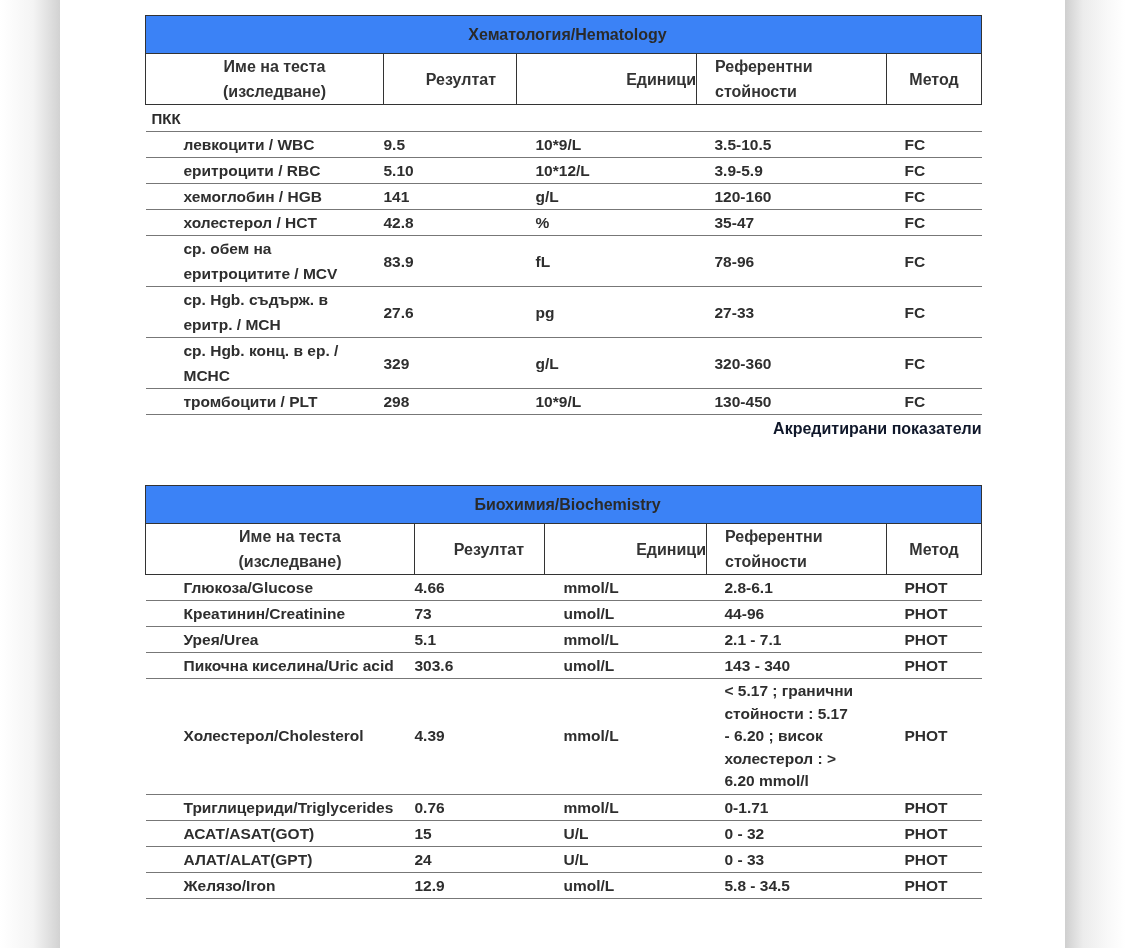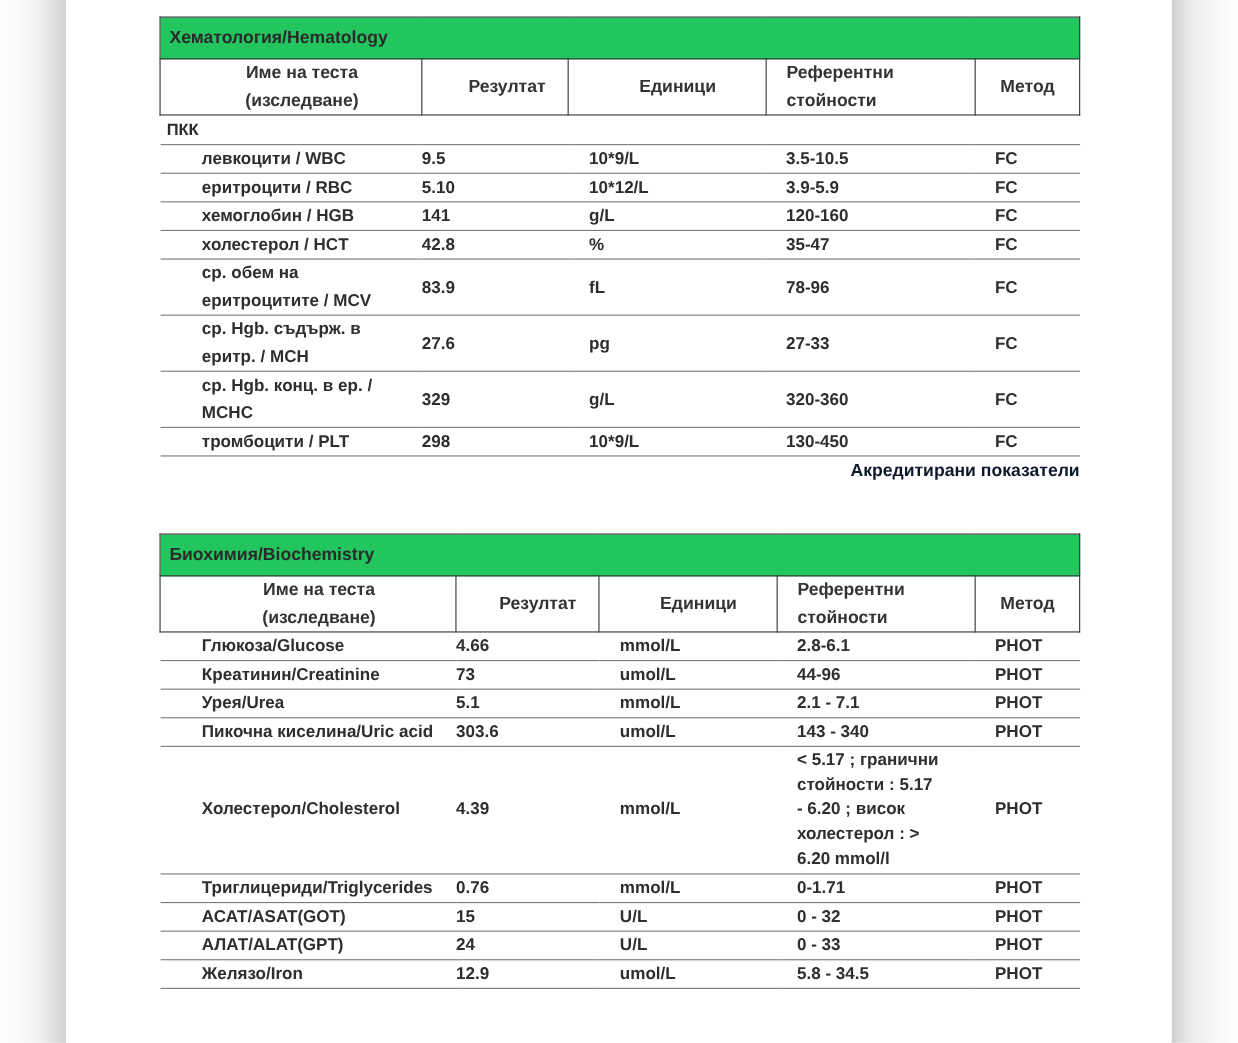--- a/index.html
+++ b/index.html
@@ -24,41 +24,41 @@
     table.lab {
       position: absolute;
       left: 85px; width: 836px;
       border-collapse: collapse;
       table-layout: fixed;
       font-weight: bold;
       font-size: 15.5px;
     }
     table.lab td, table.lab th { padding: 0; }
     .section-title {
-      background: #22c55e;
+      background: #3b82f6;
       border: 1.5px solid #333;
       height: 37px;
       padding-left: 8px !important;
-      text-align: left;
+      text-align: center;
       font-size: 16px;
       font-weight: bold;
       color: #2a2a2a;
     }
     .col-head th {
       border: 1.5px solid #333;
       height: 50px;
       font-weight: bold;
       font-size: 16px;
       color: #333;
       line-height: 25px;
       vertical-align: middle;
     }
     .col-head th.h-name { text-align: center; padding-left: 20px; }
     .col-head th.h-result { text-align: right; padding-right: 20px; }
-    .col-head th.h-units { text-align: center; padding-left: 19px; }
+    .col-head th.h-units { text-align: right; padding-left: 19px; }
     .col-head th.h-ref { text-align: left; padding-left: 18px; margin-top: 21px; }
     .col-head th.h-method { text-align: center; }
     .group-row td {
       height: 26px; text-align: left; padding-left: 6px !important;
       border-bottom: 1.5px solid #777;
       font-size: 15px;
     }
     .data-row td {
       border-bottom: 1.5px solid #777;
       height: 25px;

